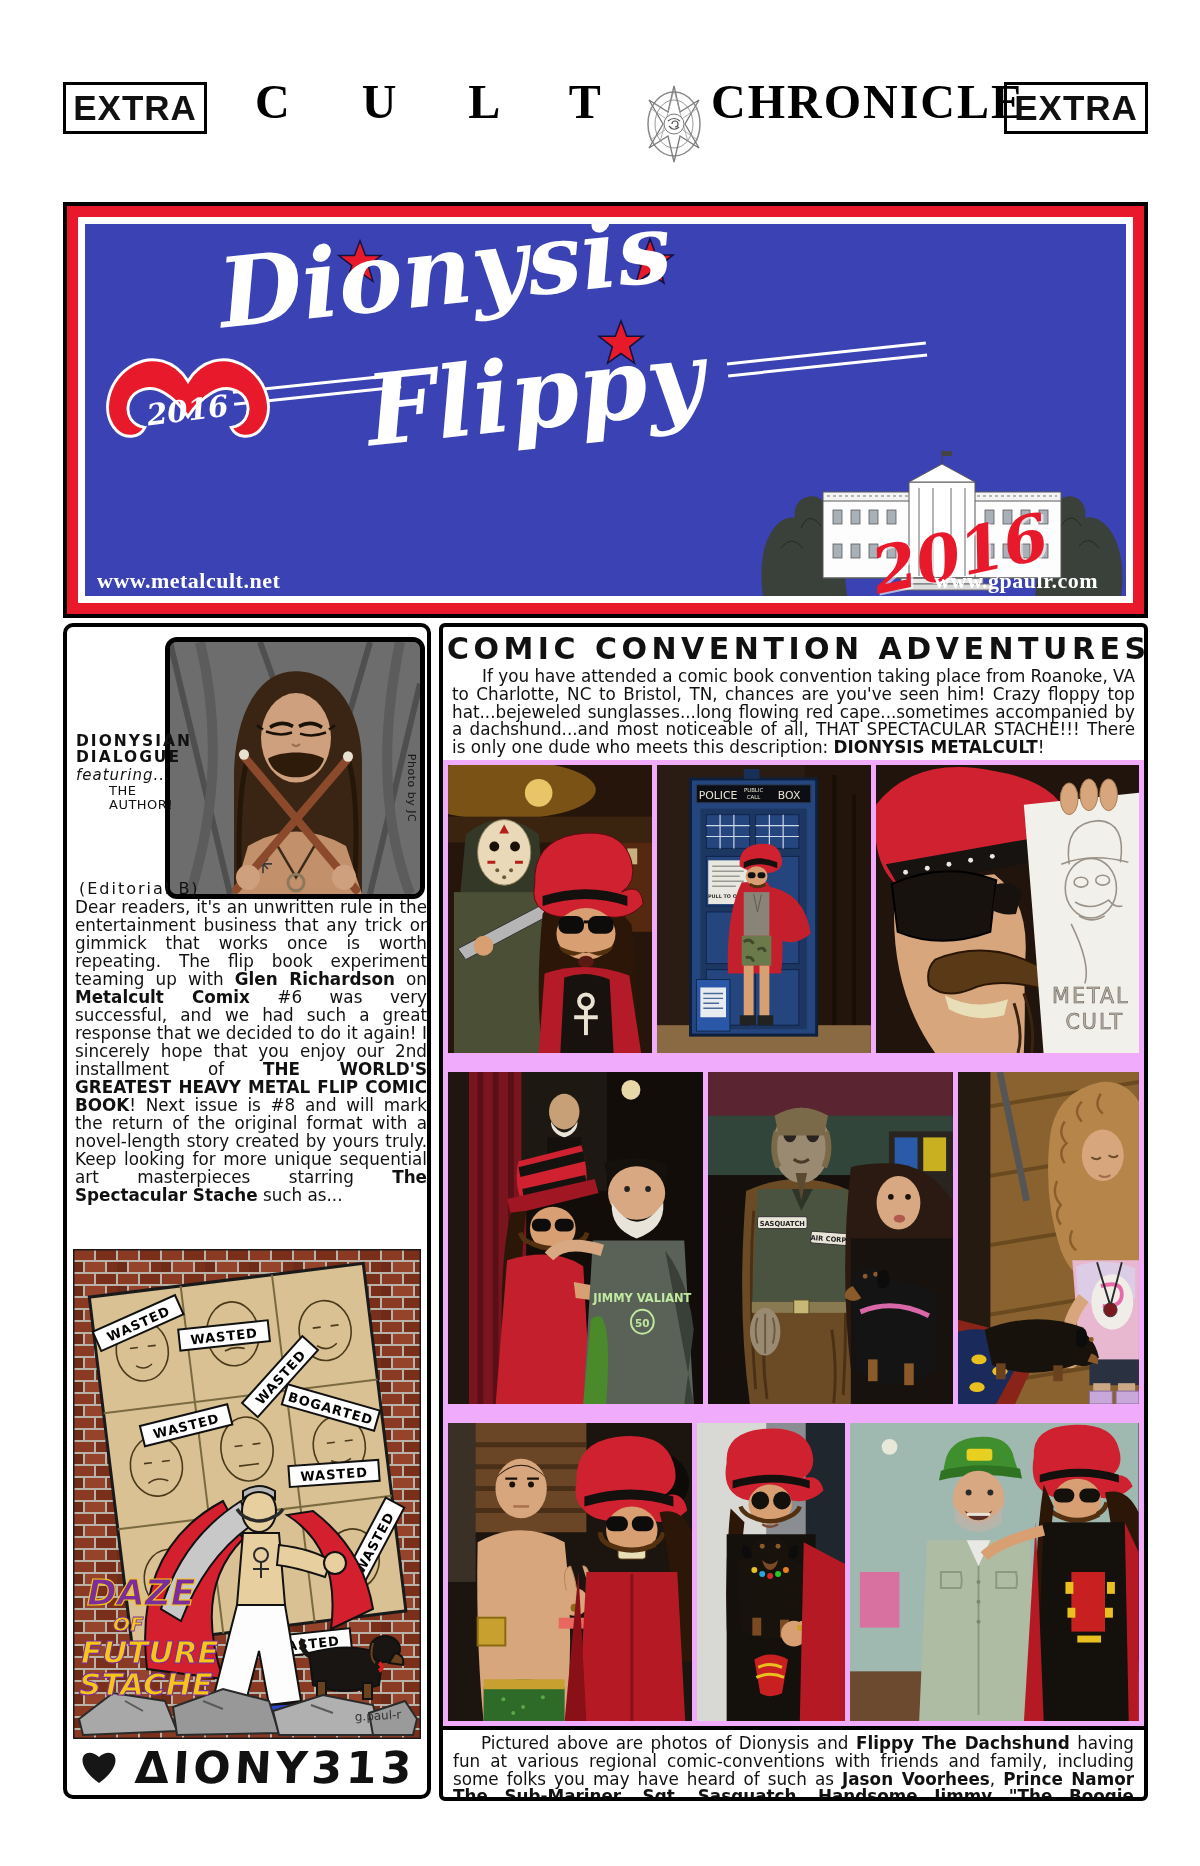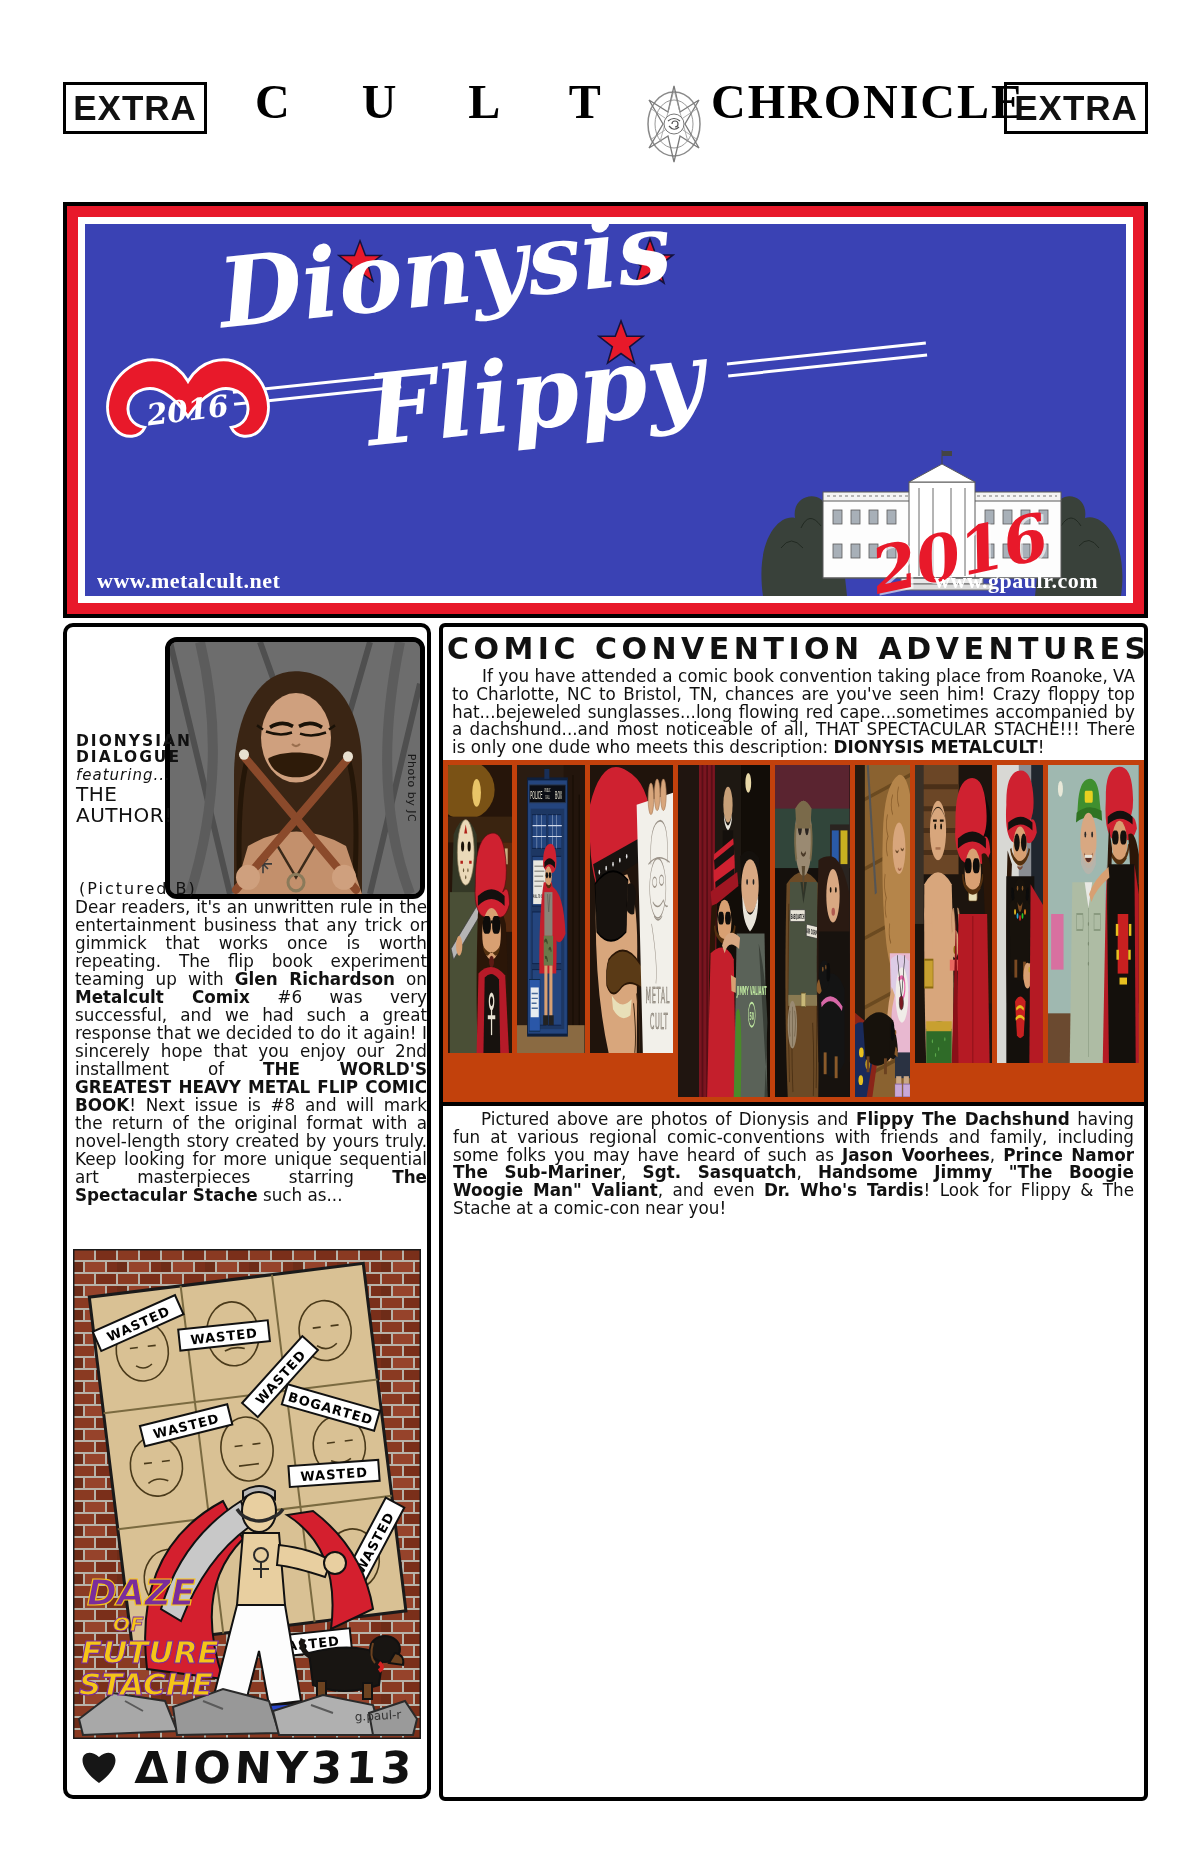--- a/index.html
+++ b/index.html
@@ -47,33 +47,33 @@
   .col-left{left:63px;top:623px;width:368px;height:1176px;border-radius:10px;position:absolute;}
   .col-right{left:439px;top:623px;width:709px;height:1178px;border-radius:6px;position:absolute;overflow:hidden;}
 
   
   .portrait{position:absolute;left:98px;top:10px;width:250px;height:252px;border:5px solid #000;border-radius:12px;overflow:hidden;background:#666;}
   .credit{position:absolute;right:2px;top:58%;transform:translateY(-50%);writing-mode:vertical-rl;
           font-size:11px;color:#1a1a1a;letter-spacing:0.5px;}
   .dd-head{position:absolute;left:9px;top:106px;width:96px;line-height:1.05;}
   .dd-b{font-weight:700;font-size:15.5px;letter-spacing:2px;}
   .dd-i{font-style:italic;font-size:15px;letter-spacing:1px;margin-top:2px;}
-  .dd-a{font-size:20px;margin-top:1px;letter-spacing:0.5px;}
+  .dd-a{font-size:13px;margin-top:1px;letter-spacing:0.5px;margin-left:33px;}
   .edlabel{position:absolute;left:12px;top:252px;font-size:16px;letter-spacing:2px;}
   .editorial{position:absolute;left:8px;top:272px;width:352px;font-size:16.8px;line-height:1.07;text-align:justify;}
   .editorial b{font-weight:700;}
   .comic{position:absolute;left:6px;top:622px;width:348px;height:490px;}
   .sigrow{position:absolute;left:0;right:0;top:1116px;height:48px;display:flex;align-items:center;justify-content:center;gap:16px;}
   .signame{font-size:44px;font-weight:700;letter-spacing:4px;transform:skewX(-3deg);}
 
   
   .headline{margin:4px 4px 0;text-align:center;font-weight:700;font-size:30px;letter-spacing:4.5px;white-space:nowrap;}
   .intro{margin:2px 9px 0;font-size:16.8px;line-height:1.06;text-align:justify;text-indent:30px;}
   .intro b,.caption b{font-weight:700;}
-  .collage{margin-top:3px;background:#c2410c;padding:5px;display:flex;flex-direction:row;gap:5px;}
+  .collage{margin-top:3px;background:#f0abfc;padding:5px;display:flex;flex-direction:column;gap:19px;}
   .prow{display:flex;gap:5px;}
   .ph{position:relative;overflow:hidden;background:#201510;}
   .ph svg{display:block;width:100%;height:100%;}
   .r1{height:288px;} .r2{height:332px;} .r3{height:298px;}
   .caption{border-top:4px solid #000;padding:5px 10px 0;font-size:16.8px;line-height:1.06;text-align:justify;text-indent:28px;}
 
   svg text{font-family:"DejaVu Sans",sans-serif;}
   .comic svg text.title{font-style:italic;font-weight:900;}
 </style>
 </head>
@@ -204,21 +204,21 @@
       <div class="credit">Photo by JC</div>
     </div>
 
     <div class="dd-head">
       <div class="dd-b">DIONYSIAN</div>
       <div class="dd-b">DIALOGUE</div>
       <div class="dd-i">featuring...</div>
       <div class="dd-a">THE AUTHOR!</div>
     </div>
 
-    <div class="edlabel">(Pictured B)</div>
+    <div class="edlabel">(Editorial B)</div>
 
     <div class="editorial"><span>Dear readers, it's an unwritten rule in the entertainment business that any trick or gimmick that works once is worth repeating. The flip book experiment teaming up with </span><b>Glen Richardson</b><span> on </span><b>Metalcult Comix</b><span> #6 was very successful, and we had such a great response that we decided to do it again! I sincerely hope that you enjoy our 2nd installment of </span><b>THE WORLD'S GREATEST HEAVY METAL FLIP COMIC BOOK</b><span>! Next issue is #8 and will mark the return of the original format with a novel-length story created by yours truly. Keep looking for more unique sequential art masterpieces starring </span><b>The Spectacular Stache</b><span> such as...</span></div>
 
     <div class="comic">
       <svg viewBox="0 0 348 490" preserveAspectRatio="none" style="width:100%;height:100%;display:block;">
         <defs>
           <pattern id="bk" width="44" height="24" patternUnits="userSpaceOnUse">
             <rect width="44" height="24" fill="#b8b2a8"></rect>
             <rect x="1" y="1" width="20" height="10" fill="#8a3a22"></rect>
             <rect x="23" y="1" width="20" height="10" fill="#7a2f1a"></rect>

